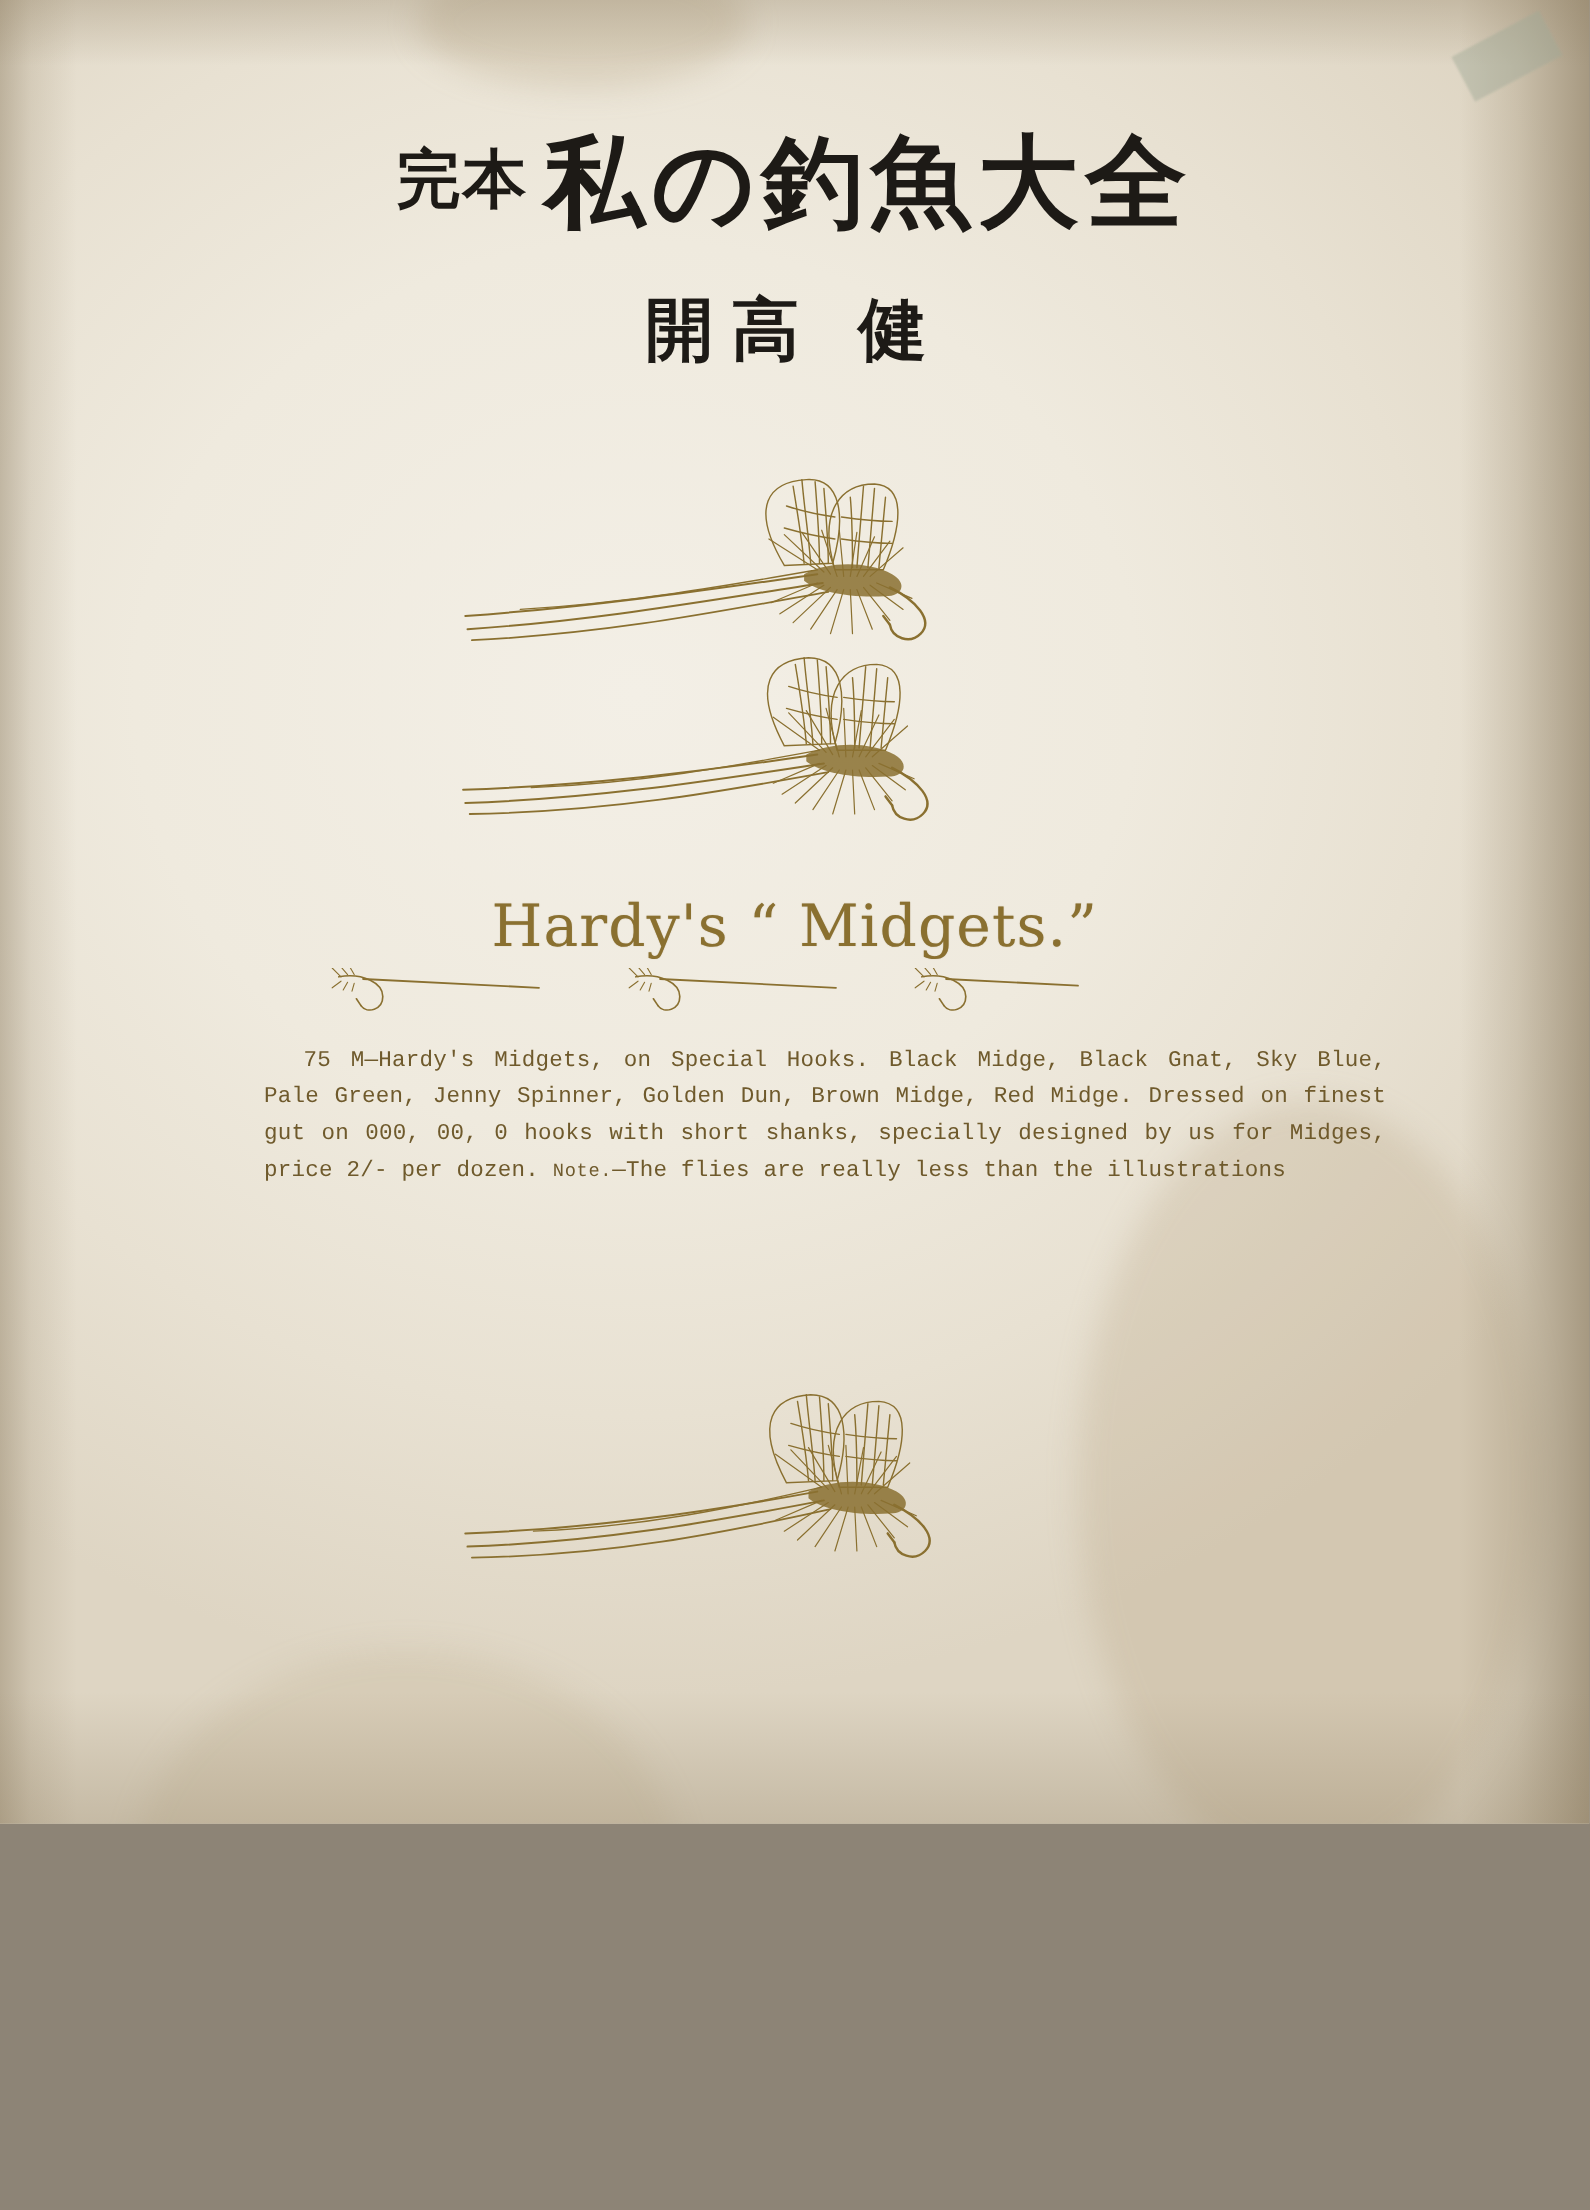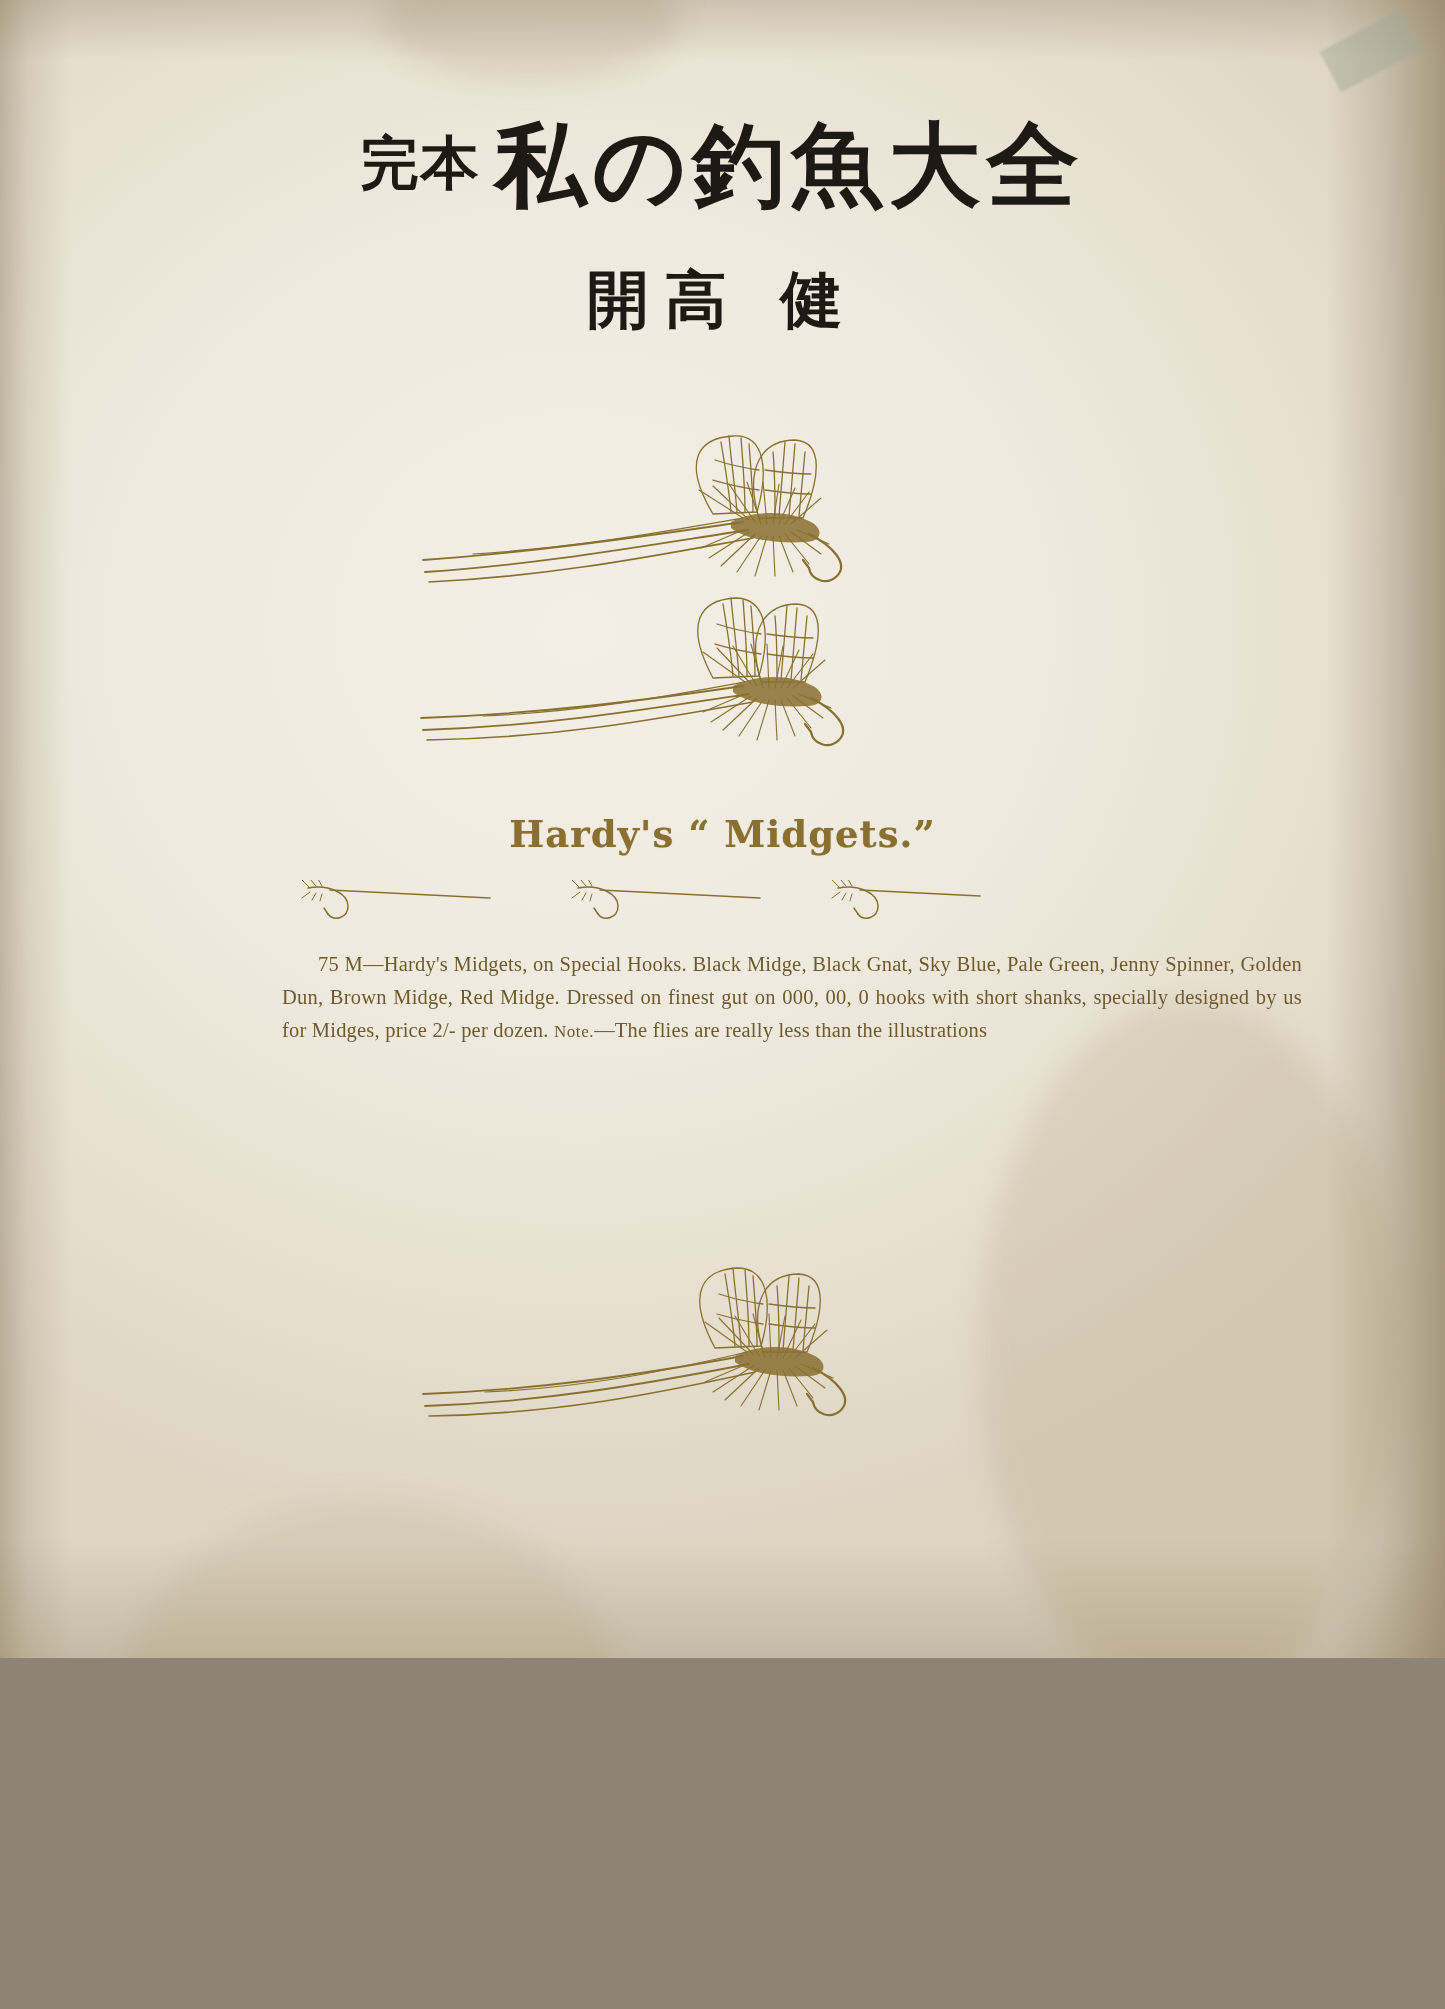--- a/index.html
+++ b/index.html
@@ -116,49 +116,48 @@
 
   .fly-svg { display: block; margin: 0 auto; }
 
   
   .hardy-heading {
     position: absolute;
     left: 0; right: 0;
     top: 812px;
     text-align: center;
     font-family: "DejaVu Serif", serif;
-    font-weight: bold;
-    font-size: 37px;
+    font-weight: normal;
+    font-size: 53px;
     letter-spacing: 1px;
     color: #8a7030;
     text-shadow: 0 0 1px rgba(120,95,40,0.4);
   }
 
   
   .hook-row {
     position: absolute;
     left: 300px;
     top: 880px;
     width: 850px;
     height: 60px;
   }
 
   
   .catalog {
     position: absolute;
     left: 240px;
     top: 948px;
     width: 1020px;
-    font-family: Liberation Serif, serif;
+    font-family: Liberation Mono, monospace;
     font-size: 20.5px;
     line-height: 1.62;
     color: #6f5a2c;
     text-align: justify;
     letter-spacing: 0.2px;
-    margin-left: 42px;
   }
   .catalog .indent { display: inline-block; width: 36px; }
   .catalog .smallcaps { font-size: 17px; letter-spacing: 0.6px; }
 </style>
 </head>
 <body>
 
 <div class="page">
 
   <div class="foxing fox1"></div>

